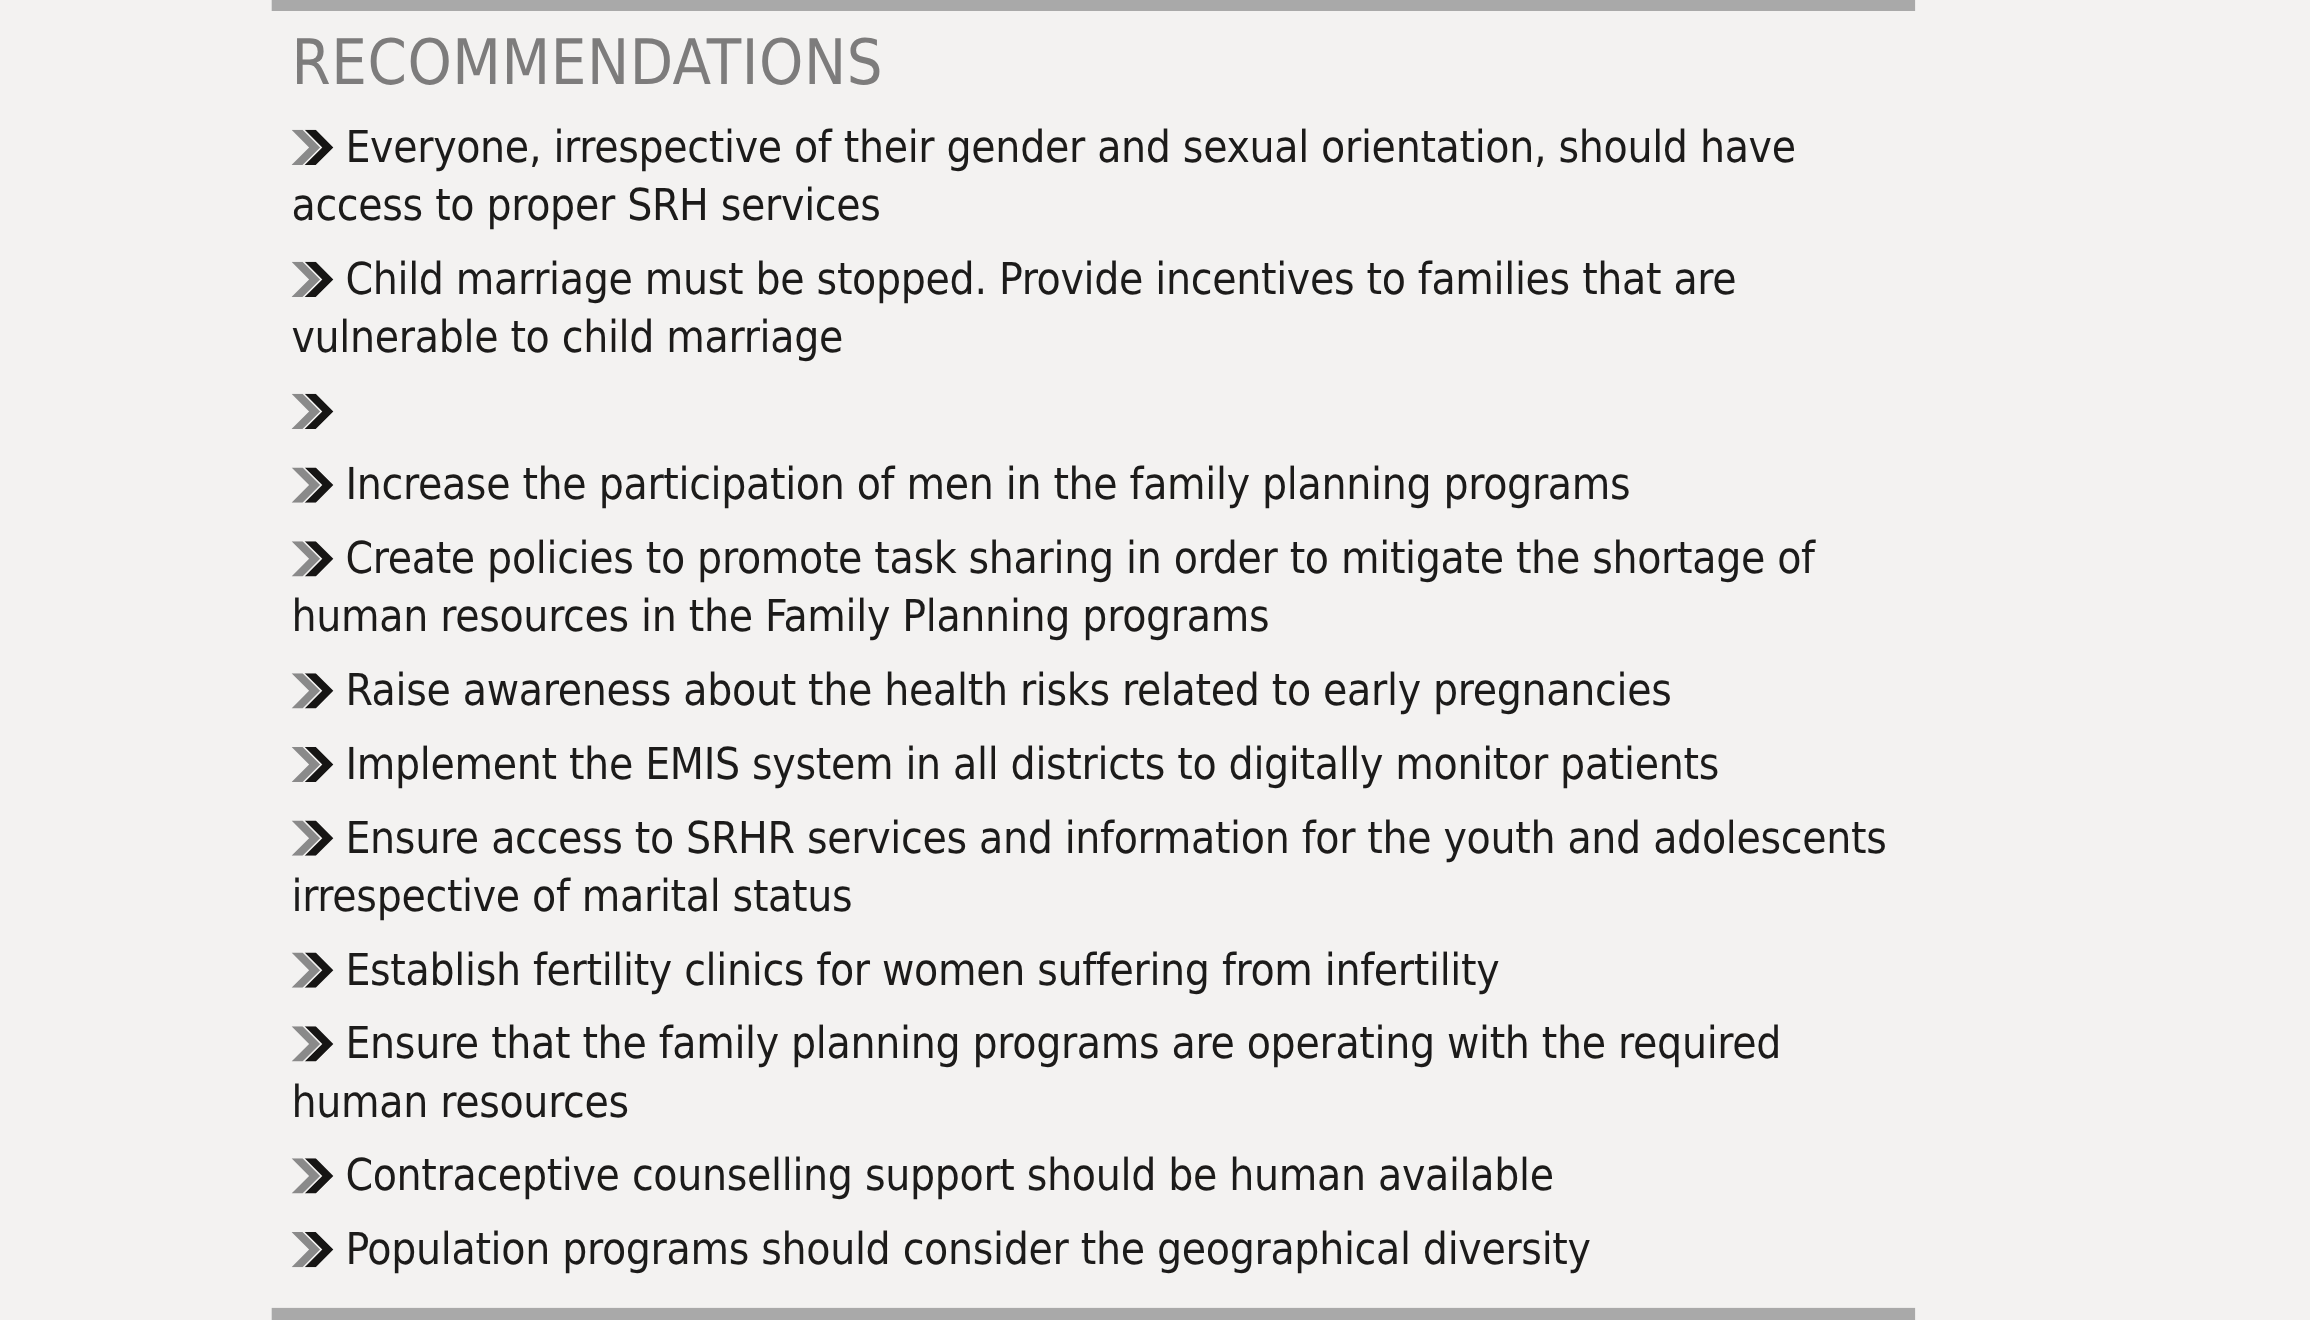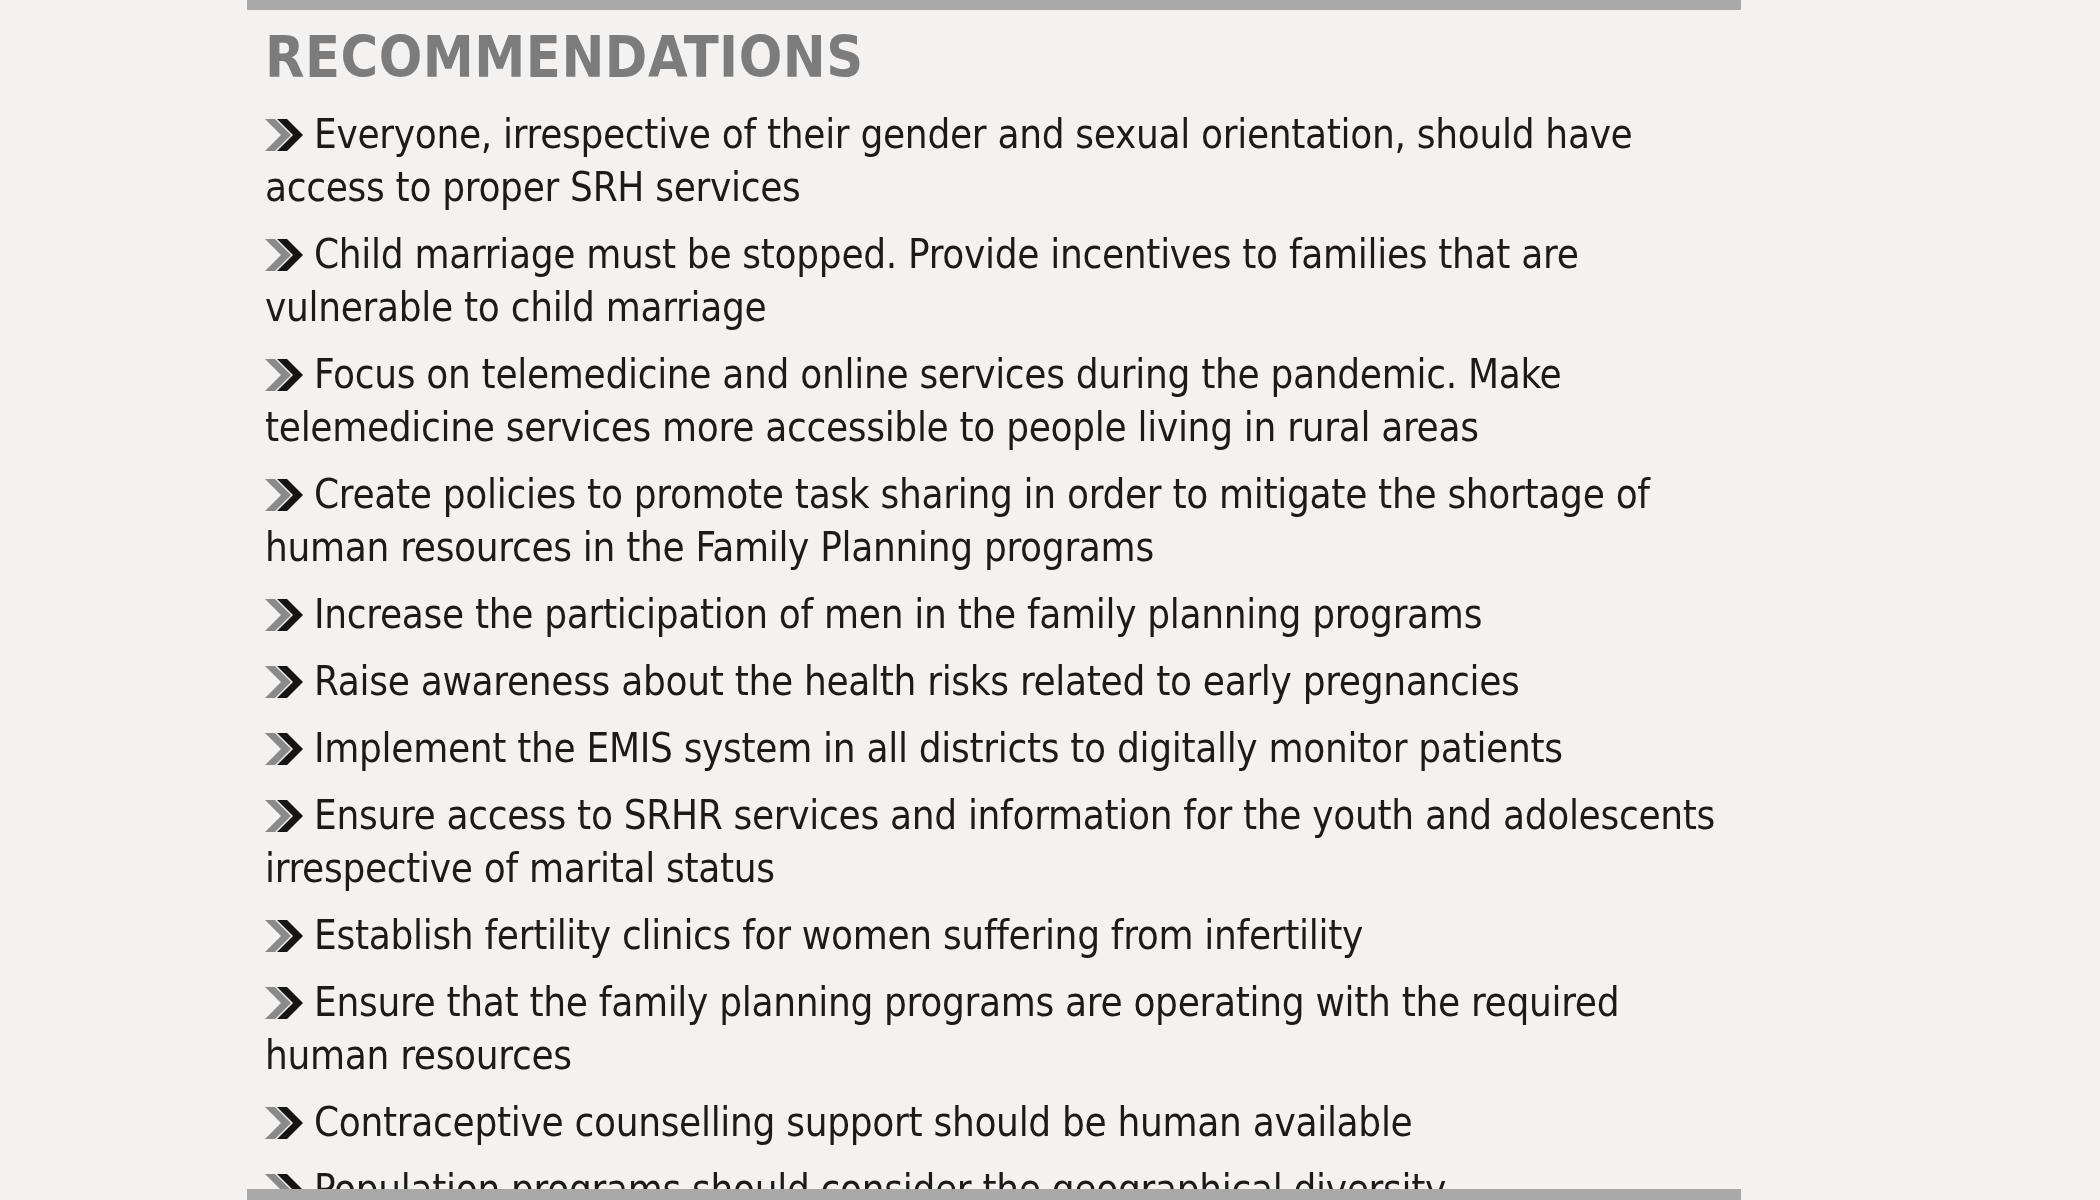--- a/index.html
+++ b/index.html
@@ -21,21 +21,21 @@
     position:absolute;left:247px;width:1494px;background:var(--rule-gray);
   }
   .rule-top{top:0;height:10px;}
   .rule-bottom{top:1189px;height:11px;}
   .content{
     position:absolute;left:265px;top:26px;width:1458px;
     font-stretch:condensed;
   }
   .page-title{
     margin:0 0 20px 0;
-    font-size:57px;line-height:62px;font-weight:700;
+    font-size:57px;line-height:62px;font-weight:400;
     color:var(--heading-gray);
     letter-spacing:0.5px;
     font-stretch:condensed;
   }
   .rec-list{margin:0;padding:0;list-style:none;}
   .rec-item{
     font-size:40px;line-height:53px;
     color:var(--text-black);
     letter-spacing:-0.3px;
     margin:0 0 14px 0;
@@ -65,31 +65,31 @@
         </svg><span>Everyone, irrespective of their gender and sexual orientation, should have access to proper SRH services</span></li>
 
   <li class="rec-item"><svg class="chev" viewBox="0 0 40 32" aria-hidden="true">
           <polygon class="back" points="0,0 10,0 26,16 10,32 0,32 16,16"></polygon>
           <polygon class="front" points="12,0 22,0 38,16 22,32 12,32 28,16"></polygon>
         </svg><span>Child marriage must be stopped. Provide incentives to families that are vulnerable to child marriage</span></li>
 
   <li class="rec-item"><svg class="chev" viewBox="0 0 40 32" aria-hidden="true">
           <polygon class="back" points="0,0 10,0 26,16 10,32 0,32 16,16"></polygon>
           <polygon class="front" points="12,0 22,0 38,16 22,32 12,32 28,16"></polygon>
-        </svg><span>Focus on telemedicine and online services during the pandemic. Make telemedicine services more accessible to people living in rural areas</span></li>
+        </svg></li>
+
+  <li class="rec-item"><svg class="chev" viewBox="0 0 40 32" aria-hidden="true">
+          <polygon class="back" points="0,0 10,0 26,16 10,32 0,32 16,16"></polygon>
+          <polygon class="front" points="12,0 22,0 38,16 22,32 12,32 28,16"></polygon>
+        </svg><span>Increase the participation of men in the family planning programs</span></li>
 
   <li class="rec-item"><svg class="chev" viewBox="0 0 40 32" aria-hidden="true">
           <polygon class="back" points="0,0 10,0 26,16 10,32 0,32 16,16"></polygon>
           <polygon class="front" points="12,0 22,0 38,16 22,32 12,32 28,16"></polygon>
         </svg><span>Create policies to promote task sharing in order to mitigate the shortage of human resources in the Family Planning programs</span></li>
-
-  <li class="rec-item"><svg class="chev" viewBox="0 0 40 32" aria-hidden="true">
-          <polygon class="back" points="0,0 10,0 26,16 10,32 0,32 16,16"></polygon>
-          <polygon class="front" points="12,0 22,0 38,16 22,32 12,32 28,16"></polygon>
-        </svg><span>Increase the participation of men in the family planning programs</span></li>
 
   <li class="rec-item"><svg class="chev" viewBox="0 0 40 32" aria-hidden="true">
           <polygon class="back" points="0,0 10,0 26,16 10,32 0,32 16,16"></polygon>
           <polygon class="front" points="12,0 22,0 38,16 22,32 12,32 28,16"></polygon>
         </svg><span>Raise awareness about the health risks related to early pregnancies</span></li>
 
   <li class="rec-item"><svg class="chev" viewBox="0 0 40 32" aria-hidden="true">
           <polygon class="back" points="0,0 10,0 26,16 10,32 0,32 16,16"></polygon>
           <polygon class="front" points="12,0 22,0 38,16 22,32 12,32 28,16"></polygon>
         </svg><span>Implement the EMIS system in all districts to digitally monitor patients</span></li>

